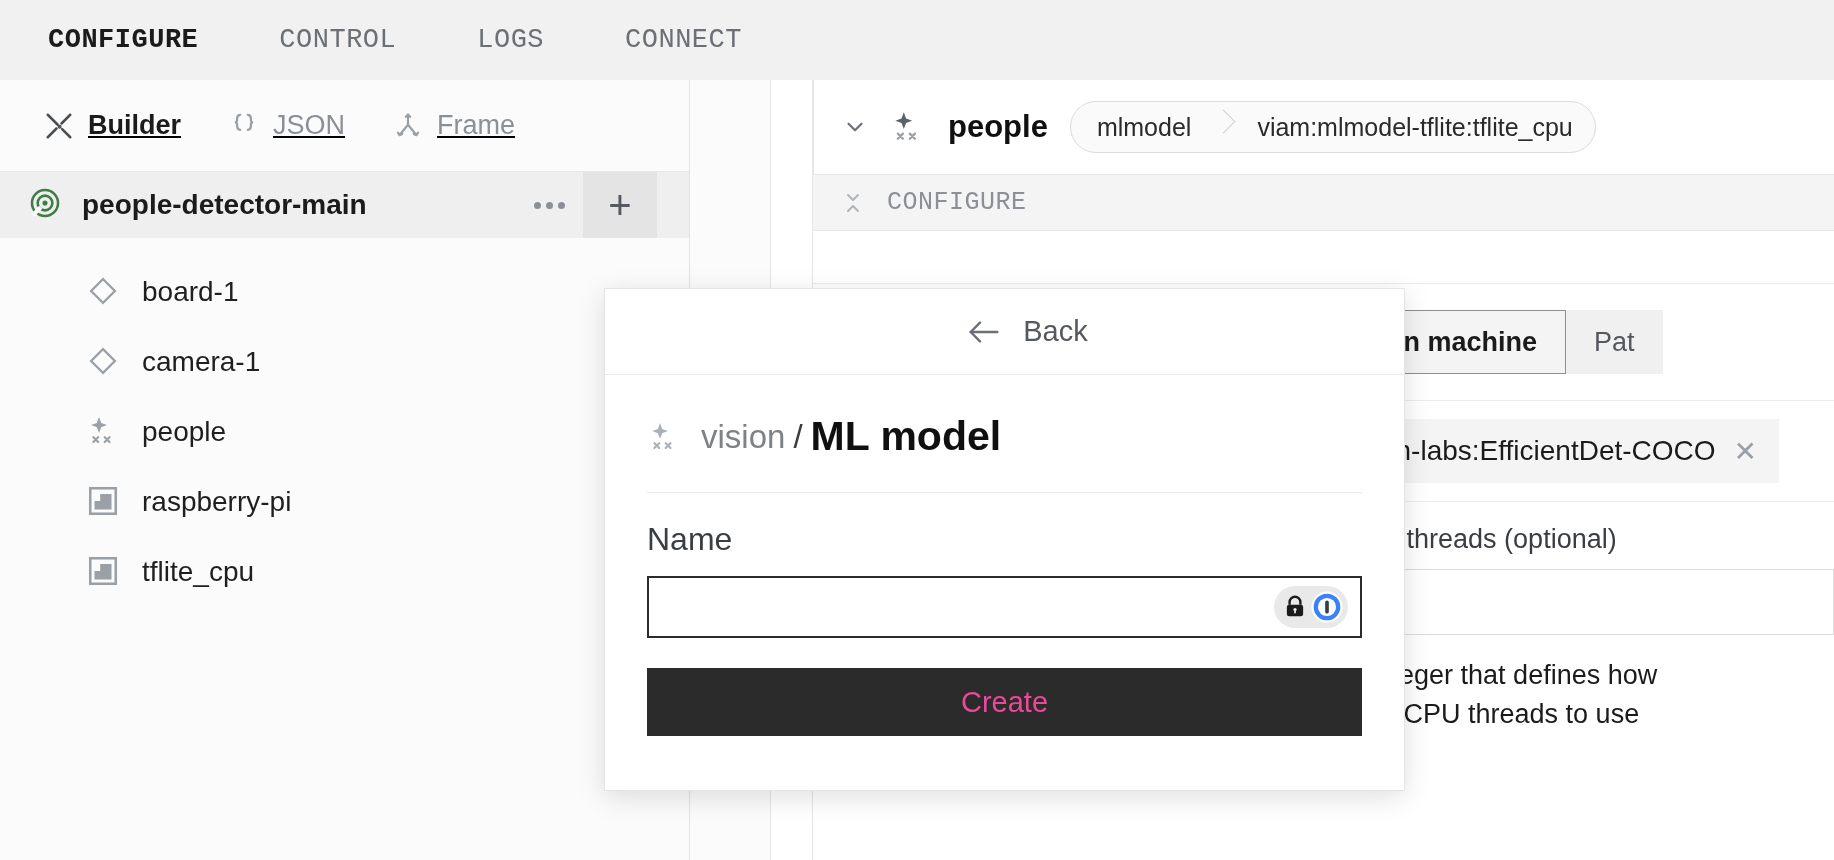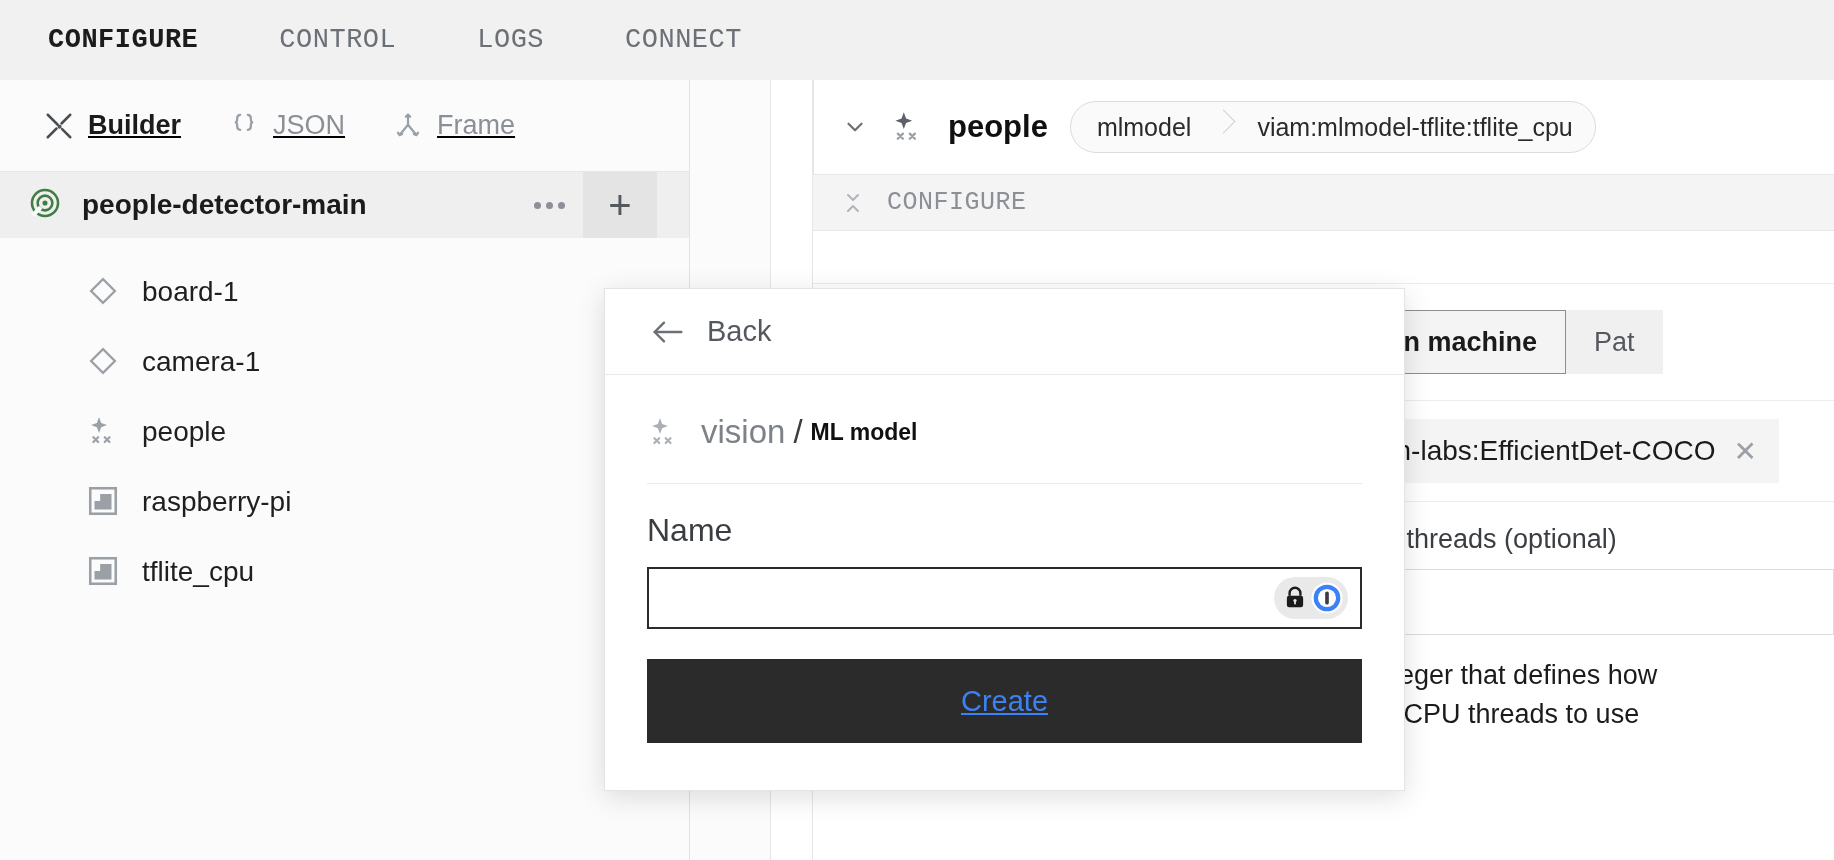--- a/index.html
+++ b/index.html
@@ -154,58 +154,57 @@
   .modal {
     position: absolute; left: 604px; top: 288px;
     width: 801px; height: 503px;
     background: #ffffff;
     border: 1px solid #e4e4e4;
     box-shadow: 0 6px 26px rgba(0,0,0,0.13);
     z-index: 50;
   }
   .modal-back {
     height: 86px; display: flex; align-items: center;
-    padding-left: 46px; border-bottom: 1px solid #e9e9e9;
+    padding-left: 46px; border-bottom: 1px solid #e9e9e9; justify-content: center;
   }
   .back-arrow { width: 34px; height: 24px; margin-right: 22px; }
   .back-label { font-size: 29px; color: #55585e; }
 
   .modal-title-row {
     display: flex; align-items: center;
     padding: 38px 66px 32px 42px;
   }
   .mt-ico { width: 34px; height: 34px; margin-right: 20px; }
   .mt-muted { font-size: 33px; color: #7d8188; }
   .mt-sep { font-size: 33px; color: #3a3d42; margin: 0 8px; }
-  .mt-strong { font-size: 23px; color: #101010; font-weight: 700; }
+  .mt-strong { font-size: 41px; color: #101010; font-weight: 700; }
 
   .modal-rule { height: 1px; background: #e9e9e9; margin: 0 42px; }
 
   .modal-name-label { font-size: 32px; color: #3a3d42; padding: 28px 0 18px 42px; }
 
   .modal-input-wrap {
     margin: 0 42px; height: 62px; border: 2px solid #2b2b2b;
     display: flex; align-items: center; position: relative; background: #fff;
   }
   .modal-input-text { font-size: 28px; color: #1b1b1b; padding-left: 22px; }
   .autofill-badge {
     position: absolute; right: 12px; top: 50%; transform: translateY(-50%);
     display: flex; align-items: center;
     background: #e9e9e9; border-radius: 999px;
     height: 42px; padding: 0 4px 0 8px; gap: 2px;
   }
   .af-lock { width: 26px; height: 26px; }
   .af-key { width: 34px; height: 34px; }
 
   .create-btn {
-    margin: 30px 42px 0 42px; height: 84px;
-    background: #2b2b2b; color: #3b82f6;
+    margin: 30px 42px 0 42px; height: 68px;
+    background: #2b2b2b; color: #ec4899;
     display: flex; align-items: center; justify-content: center;
     font-size: 29px;
-    text-decoration: underline;
   }
 </style>
 </head>
 <body>
 
 <div id="app">
 
   <div class="topnav">
     <div class="topnav-item active">CONFIGURE</div>
     <div class="topnav-item">CONTROL</div>

